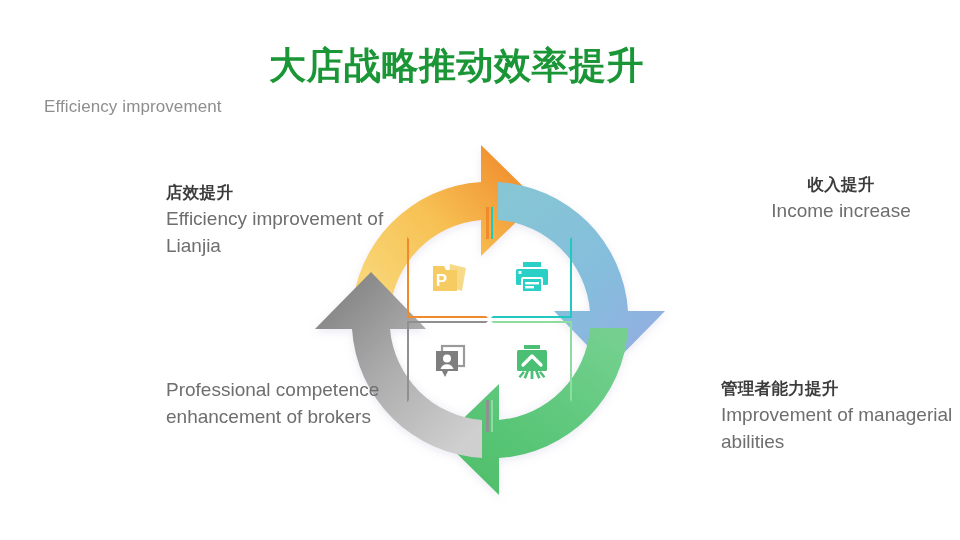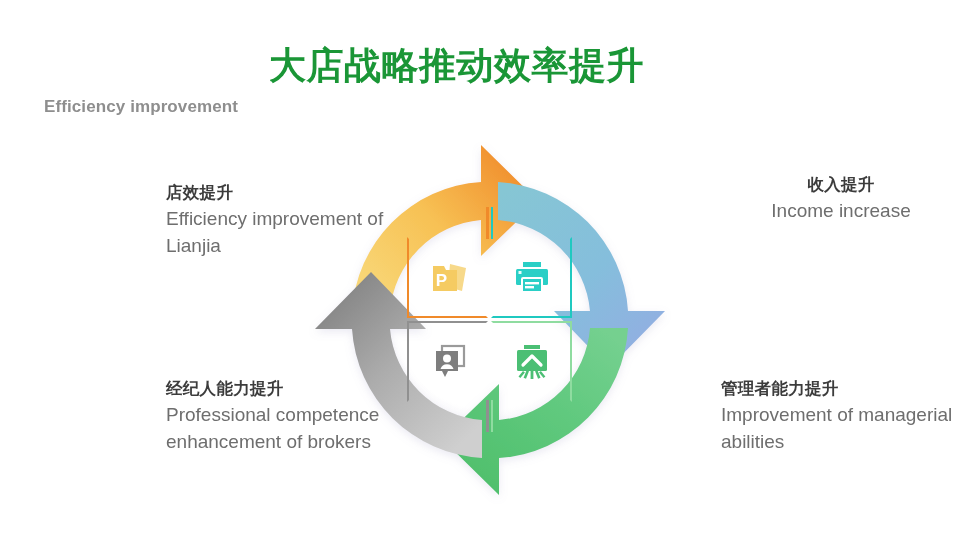--- a/index.html
+++ b/index.html
@@ -29,21 +29,21 @@
     color: #1A9636;
     letter-spacing: 0.5px;
     line-height: 1.18;
     white-space: nowrap;
     text-align: right;
   }
   #subtitle {
     margin-top: 9px;
     font-size: 17px;
     color: #8E8E8E;
-    font-weight: bold;
+    font-weight: normal;
     letter-spacing: 0.1px;
   }
 
   
   #diagram {
     position: absolute;
     left: 295px;
     top: 125px;
     width: 390px;
     height: 390px;
@@ -288,20 +288,19 @@
   <div class="c-title">店效提升</div>
   <div class="c-desc">Efficiency improvement of Lianjia</div>
 </div>
 
 <div class="callout" id="callout-tr">
   <div class="c-title">收入提升</div>
   <div class="c-desc">Income increase</div>
 </div>
 
 <div class="callout" id="callout-bl">
-  <div class="c-title">经纪人能力提升</div>
   <div class="c-desc">Professional competence enhancement of brokers</div>
 </div>
 
 <div class="callout" id="callout-br">
   <div class="c-title">管理者能力提升</div>
   <div class="c-desc">Improvement of managerial abilities</div>
 </div>
 
 </body></html>

